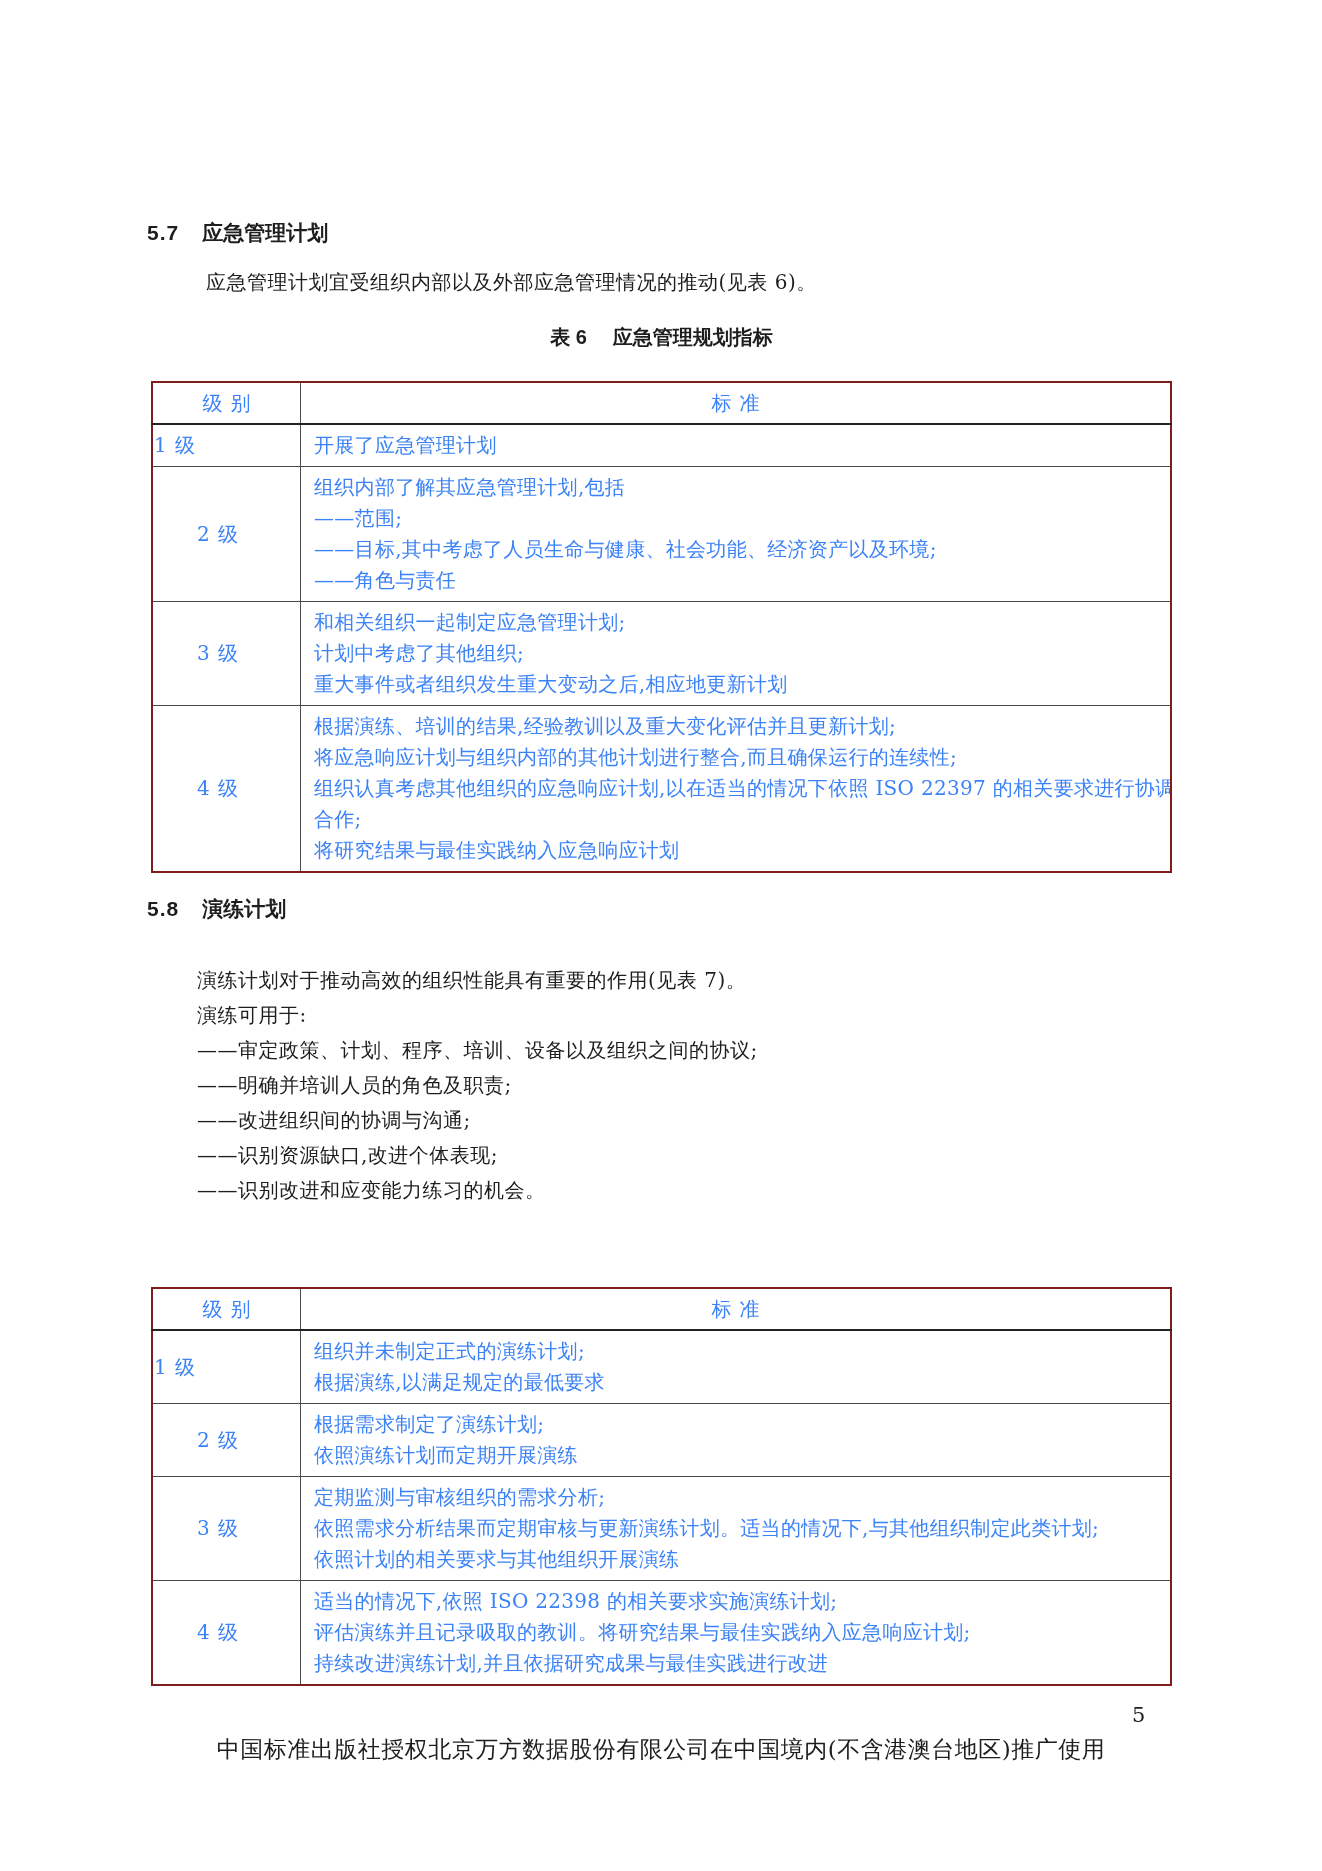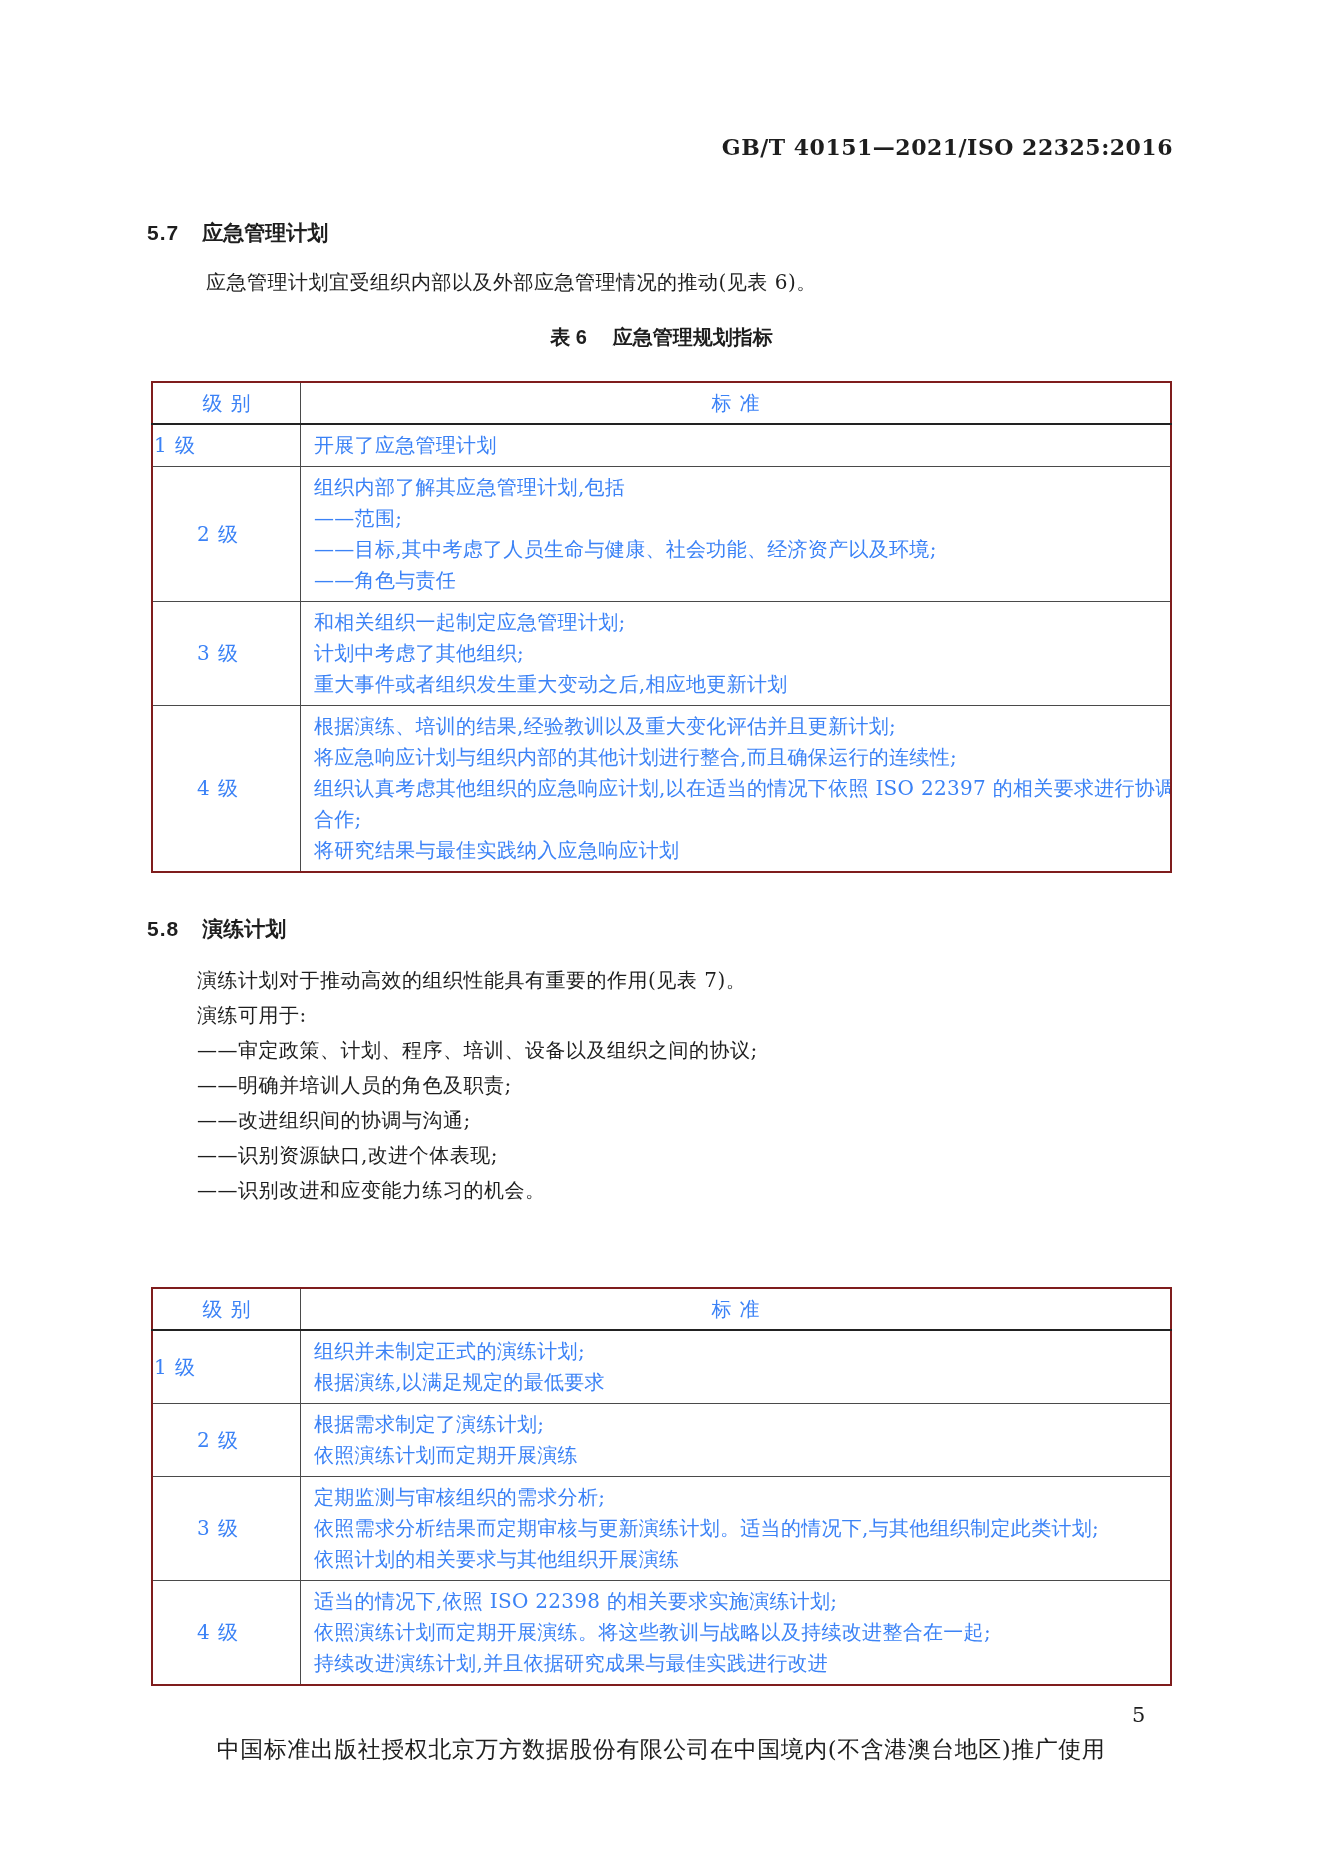--- a/index.html
+++ b/index.html
@@ -12,21 +12,21 @@
     position:absolute; top:134px; right:149px;
     font-size:22px; font-weight:700; letter-spacing:0.5px; white-space:nowrap;
   }
   .sec-heading {
     position:absolute; left:147px;
     font-family:"Liberation Sans","DejaVu Sans",sans-serif;
     font-weight:700; font-size:21px; white-space:nowrap;
   }
   .sec-heading .sec-num { margin-right:23px; letter-spacing:1px; }
   #sec57 { top:219px; }
-  #sec58 { top:915px; }
+  #sec58 { top:895px; }
   .body-para {
     position:absolute; left:206px; font-size:20px; letter-spacing:0.5px; white-space:nowrap;
   }
   #para57 { top:269px; }
   .list-block {
     position:absolute; left:197px; top:963px;
     font-size:20px; letter-spacing:0.5px; line-height:35px; white-space:nowrap;
   }
   .table-caption {
     position:absolute; left:151px; width:1021px; text-align:center;
@@ -58,21 +58,20 @@
   .footer-note {
     position:absolute; left:0; top:1734px; width:1322px; text-align:center;
     font-size:23px; letter-spacing:0.5px; white-space:nowrap;
   }
 </style>
 </head>
 <body>
 
 <div class="page">
 
-  <div class="doc-header">GB/T 40151—2021/ISO 22325:2016</div>
 
   <div class="sec-heading" id="sec57">
     <span class="sec-num">5.7</span><span>应急管理计划</span>
   </div>
 
   <div class="body-para" id="para57">应急管理计划宜受组织内部以及外部应急管理情况的推动(见表 6)。</div>
 
   <div class="table-caption" id="cap6">
     <span class="cap-label">表 6</span><span>应急管理规划指标</span>
   </div>
@@ -163,21 +162,21 @@
         <td class="criteria">
           <div class="tline">定期监测与审核组织的需求分析;</div>
           <div class="tline">依照需求分析结果而定期审核与更新演练计划。适当的情况下,与其他组织制定此类计划;</div>
           <div class="tline">依照计划的相关要求与其他组织开展演练</div>
         </td>
       </tr>
       <tr>
         <td class="level">4 级</td>
         <td class="criteria">
           <div class="tline">适当的情况下,依照 ISO 22398 的相关要求实施演练计划;</div>
-          <div class="tline">依照演练计划而定期开展演练。将这些教训与战略以及持续改进整合在一起;</div>
+          <div class="tline">评估演练并且记录吸取的教训。将研究结果与最佳实践纳入应急响应计划;</div>
           <div class="tline">持续改进演练计划,并且依据研究成果与最佳实践进行改进</div>
         </td>
       </tr>
     </tbody>
   </table>
 
   <div class="page-num">5</div>
 
   <div class="footer-note">中国标准出版社授权北京万方数据股份有限公司在中国境内(不含港澳台地区)推广使用</div>
 

